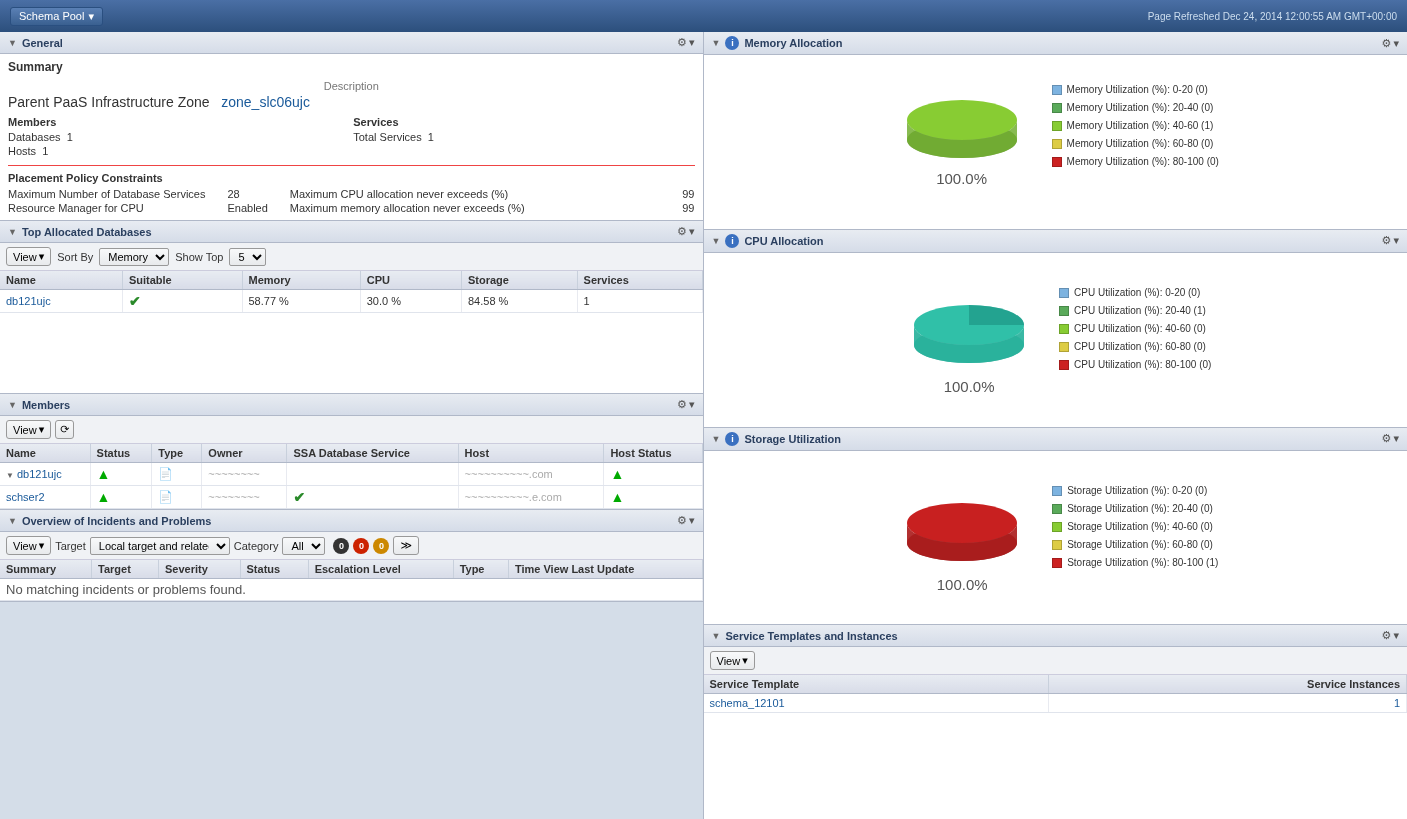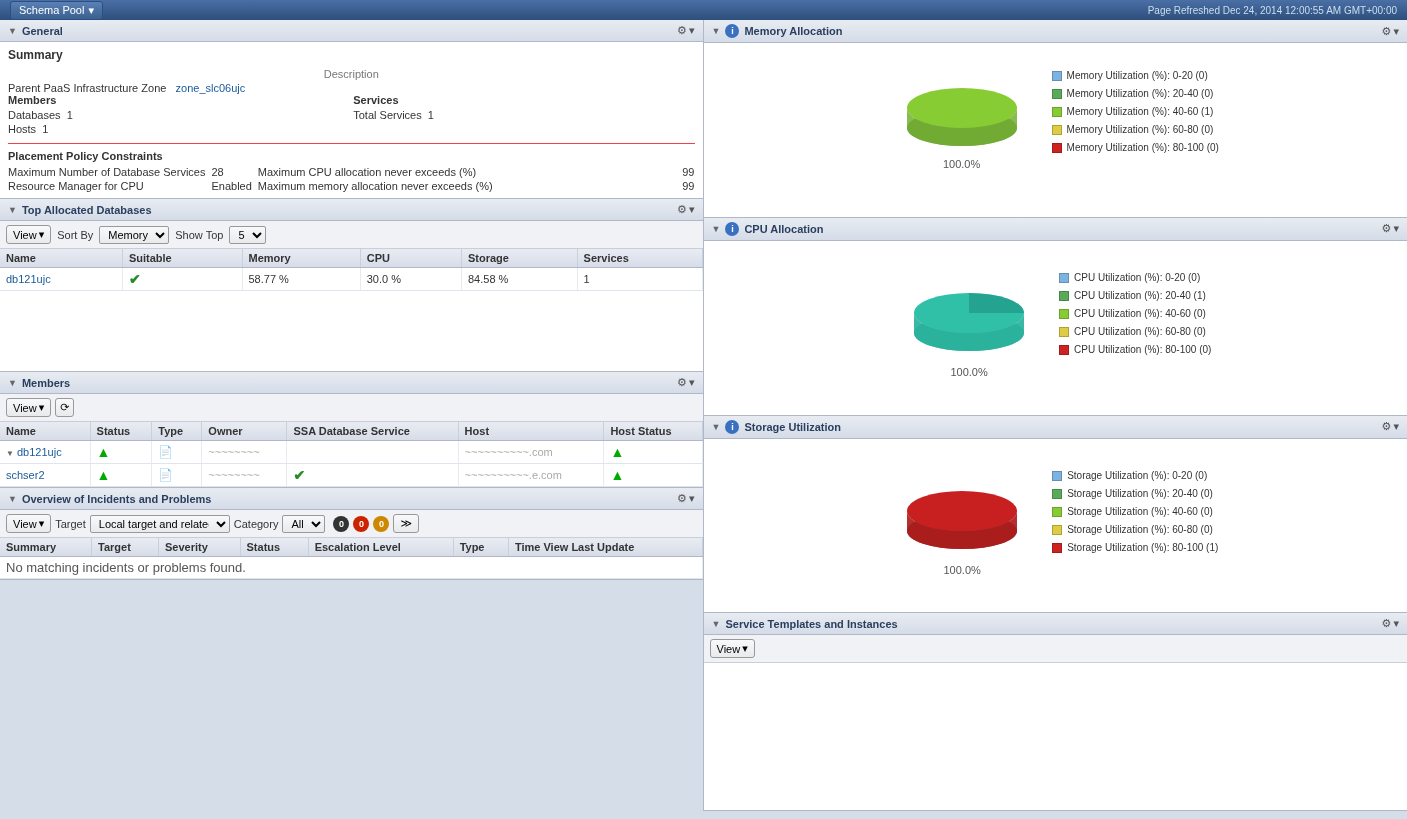--- a/index.html
+++ b/index.html
@@ -7,21 +7,21 @@
       font-family: Arial, sans-serif;
       font-size: 11px;
       background: #d4dde8;
       color: #333;
       overflow: hidden;
     }
 
     
     .top-bar {
       background: linear-gradient(to bottom, #4a6fa5, #2c4f7c);
-      height: 20px;
+      height: 32px;
       display: flex;
       align-items: center;
       justify-content: space-between;
       padding: 0 10px;
       color: #fff;
       font-size: 12px;
     }
     .top-bar-left {
       display: flex;
       align-items: center;
@@ -121,21 +121,22 @@
       margin-bottom: 6px;
     }
 
     .desc-row {
       color: #777;
       margin-bottom: 2px;
       text-align: center;
     }
 
     .parent-row {
-      font-size: 11px;
+      margin-bottom: 6px;
+      font-size: 14px;
     }
 
     .blue-link {
       color: #1a5a9a;
       cursor: pointer;
       text-decoration: none;
     }
 
     .two-col-info {
       display: grid;
@@ -161,21 +162,21 @@
     }
 
     .placement-title {
       font-weight: bold;
       margin-bottom: 4px;
     }
 
     .placement-grid {
       display: grid;
       grid-template-columns: auto auto 1fr auto;
-      gap: 2px 6px;
+      gap: 2px 22px;
       font-size: 11px;
     }
 
     
     .toolbar {
       display: flex;
       align-items: center;
       gap: 6px;
       padding: 4px 6px;
       background: #f0f2f5;
@@ -253,21 +254,21 @@
       padding: 10px;
     }
 
     .pie-container {
       display: flex;
       flex-direction: column;
       align-items: center;
     }
 
     .pie-label {
-      font-size: 11px;
+      font-size: 15px;
       color: #555;
       margin-top: 5px;
     }
 
     .legend-box {
       font-size: 10px;
       line-height: 1.8;
     }
 
     .legend-item {
@@ -761,16 +762,36 @@
           <span>⚙</span>
           <span>▾</span>
         </div>
       </div>
       <div class="service-toolbar">
         <button class="toolbar-btn">
           <span>View</span>
           <span>▾</span>
         </button>
       </div>
+      <div>
+        <table class="data-table">
+          <thead>
+            <tr>
+              <th>Service Template</th>
+              <th style="text-align:right;">Service Instances</th>
+            </tr>
+          </thead>
+          <tbody>
+            <tr>
+              <td>
+                <a class="blue-link">schema_12101</a>
+              </td>
+              <td style="text-align:right;">
+                <a class="blue-link">1</a>
+              </td>
+            </tr>
+          </tbody>
+        </table>
+      </div>
     </div>
 
   </div>
 </div>
 
 </body></html>

